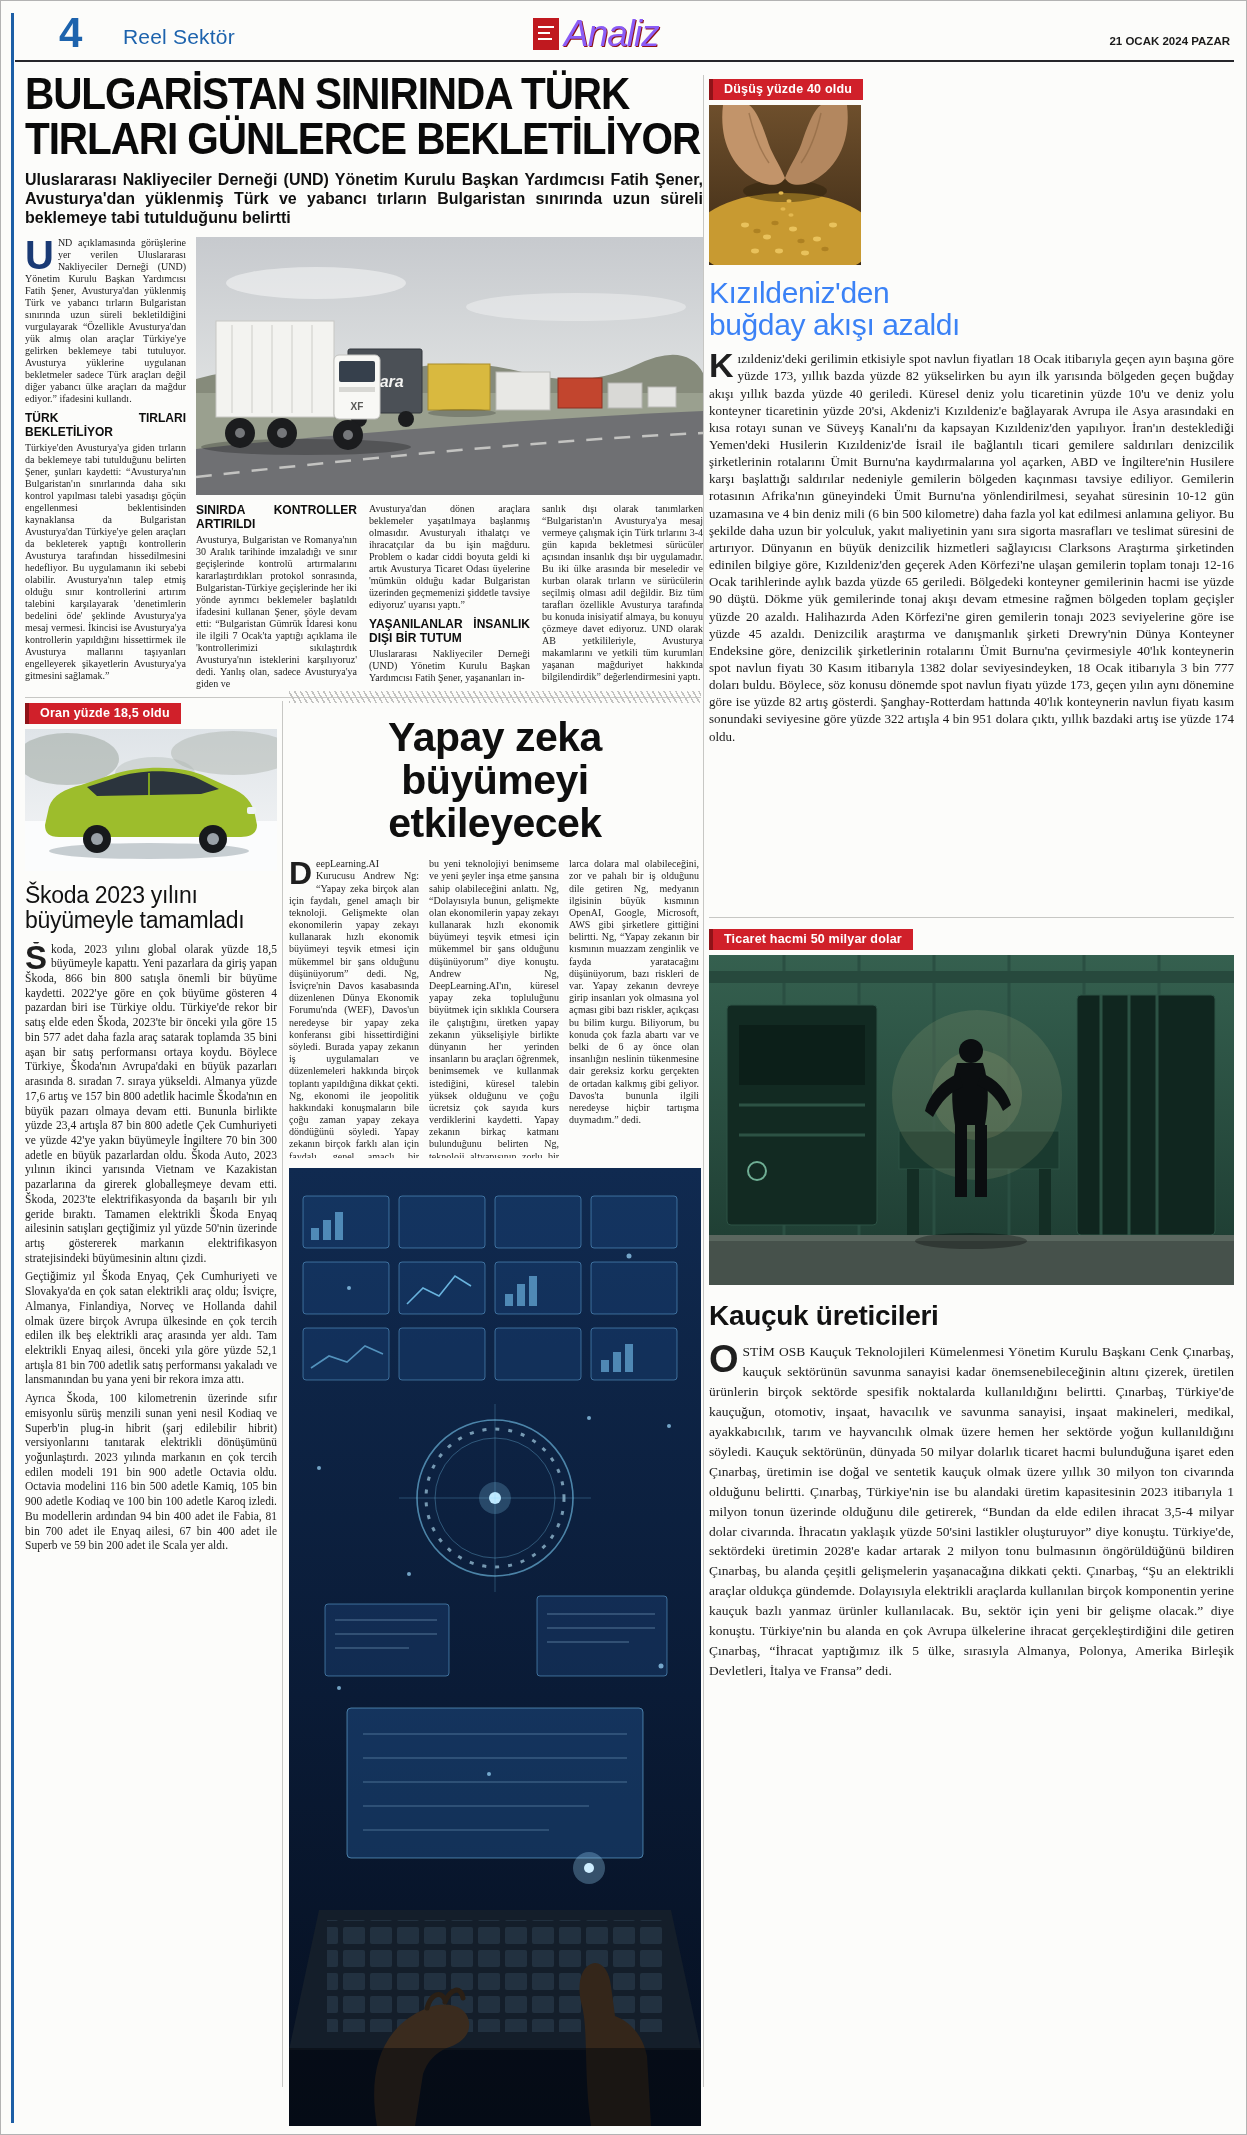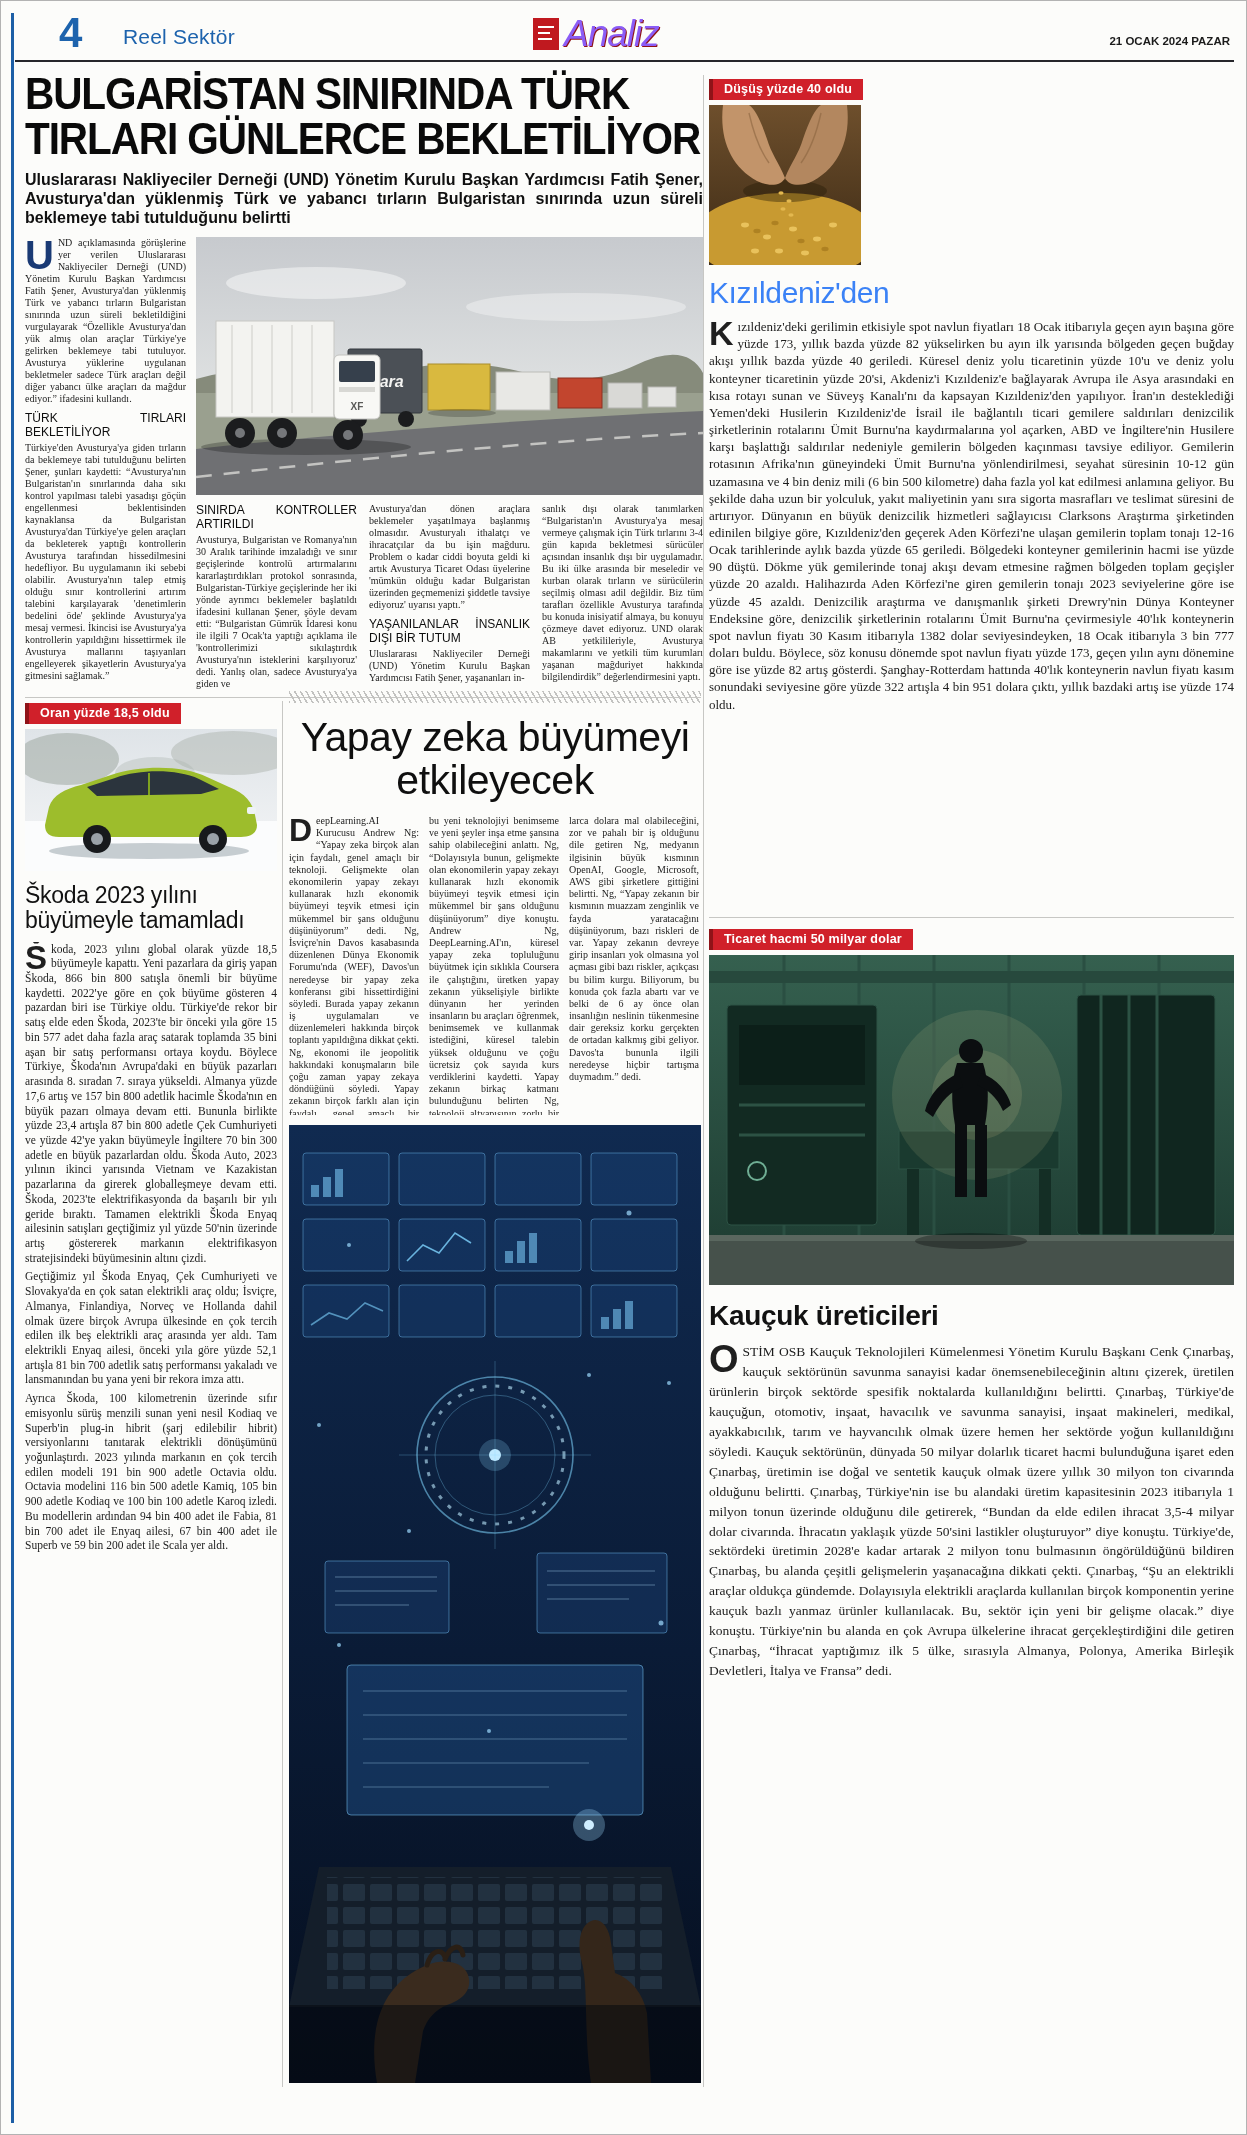--- a/index.html
+++ b/index.html
@@ -14,21 +14,21 @@
   .pageno{position:absolute;left:58px;top:8px;font-size:42px;font-weight:700;color:#1d63ad}
   .sectionname{position:absolute;left:122px;top:24px;font-size:21px;color:#1d63ad;letter-spacing:.2px}
   .logo{position:absolute;left:532px;top:12px;display:flex;align-items:center;gap:5px}
   .logo-badge{display:inline-block;width:26px;height:32px;background:#c0191f;
       background-image:linear-gradient(#fff 0 0),linear-gradient(#fff 0 0),linear-gradient(#fff 0 0);
       background-size:16px 2px,12px 2px,14px 2px;background-position:5px 8px,5px 14px,5px 20px;background-repeat:no-repeat}
   .logo-text{font-size:37px;font-weight:400;font-style:italic;color:#8b5cf6;letter-spacing:-1px;text-shadow:1px 1px 0 #8d1216}
   .pagedate{position:absolute;right:16px;top:34px;font-size:11.5px;font-weight:700;color:#1b1b1b}
   
   .bodytext{font-family:"Liberation Serif","DejaVu Serif",serif;text-align:justify;color:#1c1c1c}
-  .subhd{font-family:"Liberation Sans",sans-serif;font-weight:400;font-size:12px;line-height:1.18;margin:6px 0 3px;color:#0d0d0d}
+  .subhd{font-family:"Liberation Sans",sans-serif;font-weight:700;font-size:12px;line-height:1.18;margin:6px 0 3px;color:#0d0d0d}
   .dc{float:left;font-family:"Liberation Sans",sans-serif;font-weight:700;line-height:.82;padding:2px 4px 0 0;color:#1f1f1f}
   .tag{display:inline-block;background:#d0202a;color:#fff;font-weight:700;font-size:12.5px;
        padding:3px 11px 4px;border-left:4px solid #8f1318;letter-spacing:.2px}
   .photo{display:block}
   
   .main{position:absolute;left:24px;top:70px;width:678px}
   .mh1{font-size:45px;line-height:1.0;font-weight:700;letter-spacing:-1.2px;color:#0a0a0a;
        transform:scaleX(.9);transform-origin:left center;white-space:nowrap}
   .deck{margin-top:9px;font-weight:700;font-size:16px;line-height:1.2;text-align:justify;color:#101010}
   .mbody{position:relative;margin-top:9px;height:462px}
@@ -48,21 +48,21 @@
   
   .skoda{position:absolute;left:24px;top:702px;width:252px}
   .skodaphoto{margin-top:5px;width:252px;height:142px}
   .h2b{margin-top:12px;font-size:23px;line-height:1.1;font-weight:400;letter-spacing:-.3px;color:#121212}
   .skoda-body{margin-top:8px;font-size:11.5px;line-height:1.28;max-height:1128px;overflow:hidden}
   .skoda-body p{margin-bottom:4px}
   .dc-s{font-size:33px}
   
   .ai{position:absolute;left:288px;top:690px;width:412px}
   .hatch{height:12px;width:412px;background:repeating-linear-gradient(60deg,#c2c2c0 0 1.5px,transparent 1.5px 5px)}
-  .h2c{margin-top:13px;text-align:center;font-size:41px;line-height:1.05;font-weight:400;letter-spacing:-.5px;color:#0f0f0f}
+  .h2c{margin-top:13px;text-align:center;font-size:41px;line-height:1.05;font-weight:700;letter-spacing:-.5px;color:#0f0f0f}
   .aicols{margin-top:13px;display:flex;gap:10px;height:300px;overflow:hidden}
   .aicol{width:130px;font-size:10px;line-height:1.22;overflow:hidden}
   .dc-d{font-size:32px}
   .aiphoto{margin-top:10px;width:412px;height:958px}
   
   .sbbot{position:absolute;left:708px;top:928px;width:525px}
   .rubberphoto{margin-top:5px;width:525px;height:330px}
   .h2d{margin-top:16px;font-size:28px;line-height:1.1;font-weight:700;letter-spacing:-.3px;color:#121212}
   .sbbot-body{margin-top:10px;font-size:13.5px;line-height:1.48}
   .dc-o{font-size:38px}
@@ -201,20 +201,21 @@
       </g>
       <g fill="#e3b84f">
         <ellipse cx="72" cy="88" rx="2.6" ry="1.8"></ellipse>
           <ellipse cx="80" cy="96" rx="2.6" ry="1.8"></ellipse>
         <ellipse cx="74" cy="104" rx="2.6" ry="1.8"></ellipse>
           <ellipse cx="82" cy="110" rx="2.6" ry="1.8"></ellipse>
       </g>
     </svg>
     <h2 class="h2a">
       <span style="display:block">Kızıldeniz'den</span>
+      <span style="display:block">buğday akışı azaldı</span>
     </h2>
     <div class="bodytext sbtop-body">
       <span class="dc dc-k">K</span><span>ızıldeniz'deki gerilimin etkisiyle spot navlun fiyatları 18 Ocak itibarıyla geçen ayın başına göre yüzde 173, yıllık bazda yüzde 82 yükselirken bu ayın ilk yarısında bölgeden geçen buğday akışı yıllık bazda yüzde 40 geriledi. Küresel deniz yolu ticaretinin yüzde 10'u ve deniz yolu konteyner ticaretinin yüzde 20'si, Akdeniz'i Kızıldeniz'e bağlayarak Avrupa ile Asya arasındaki en kısa rotayı sunan ve Süveyş Kanalı'nı da kapsayan Kızıldeniz'den yapılıyor. İran'ın desteklediği Yemen'deki Husilerin Kızıldeniz'de İsrail ile bağlantılı ticari gemilere saldırıları denizcilik şirketlerinin rotalarını Ümit Burnu'na kaydırmalarına yol açarken, ABD ve İngiltere'nin Husilere karşı başlattığı saldırılar nedeniyle gemilerin bölgeden kaçınması tavsiye ediliyor. Gemilerin rotasının Afrika'nın güneyindeki Ümit Burnu'na yönlendirilmesi, seyahat süresinin 10-12 gün uzamasına ve 4 bin deniz mili (6 bin 500 kilometre) daha fazla yol kat edilmesi anlamına geliyor. Bu şekilde daha uzun bir yolculuk, yakıt maliyetinin yanı sıra sigorta masrafları ve teslimat süresini de artırıyor. Dünyanın en büyük denizcilik hizmetleri sağlayıcısı Clarksons Araştırma şirketinden edinilen bilgiye göre, Kızıldeniz'den geçerek Aden Körfezi'ne ulaşan gemilerin toplam tonajı 12-16 Ocak tarihlerinde aylık bazda yüzde 65 geriledi. Bölgedeki konteyner gemilerinin hacmi ise yüzde 90 düştü. Dökme yük gemilerinde tonaj akışı devam etmesine rağmen bölgeden toplam geçişler yüzde 20 azaldı. Halihazırda Aden Körfezi'ne giren gemilerin tonajı 2023 seviyelerine göre ise yüzde 45 azaldı. Denizcilik araştırma ve danışmanlık şirketi Drewry'nin Dünya Konteyner Endeksine göre, denizcilik şirketlerinin rotalarını Ümit Burnu'na çevirmesiyle 40'lık konteynerin spot navlun fiyatı 30 Kasım itibarıyla 1382 dolar seviyesindeyken, 18 Ocak itibarıyla 3 bin 777 doları buldu. Böylece, söz konusu dönemde spot navlun fiyatı yüzde 173, geçen yılın aynı dönemine göre ise yüzde 82 artış gösterdi. Şanghay-Rotterdam hattında 40'lık konteynerin navlun fiyatı kasım sonundaki seviyesine göre yüzde 322 artışla 4 bin 951 dolara çıktı, yıllık bazdaki artış ise yüzde 174 oldu.</span>
     </div>
   </aside>
 
   <section class="skoda">
     <span class="tag">Oran yüzde 18,5 oldu</span>
     <svg class="skodaphoto photo" viewBox="0 0 252 142" xmlns="http://www.w3.org/2000/svg">
       <defs>

